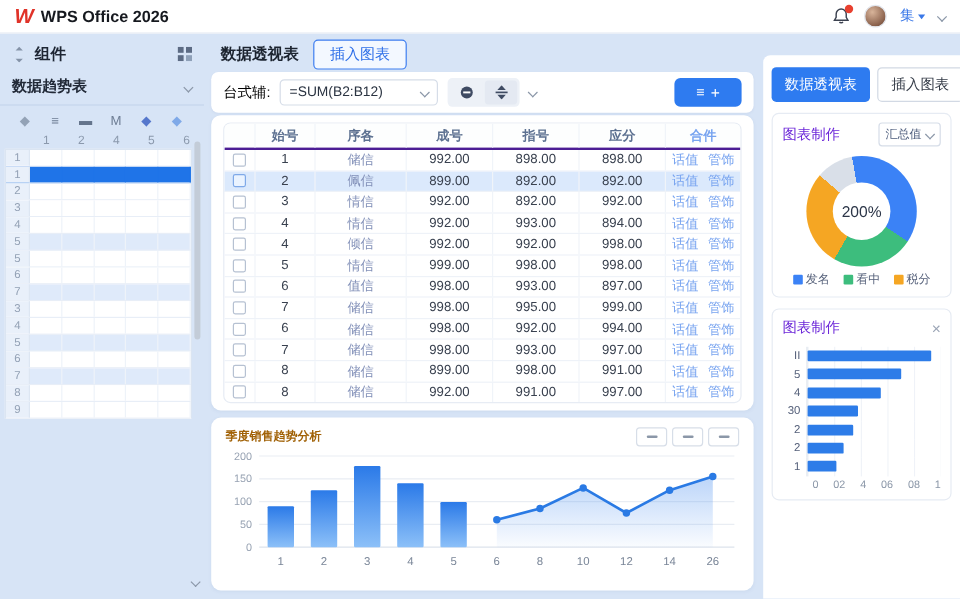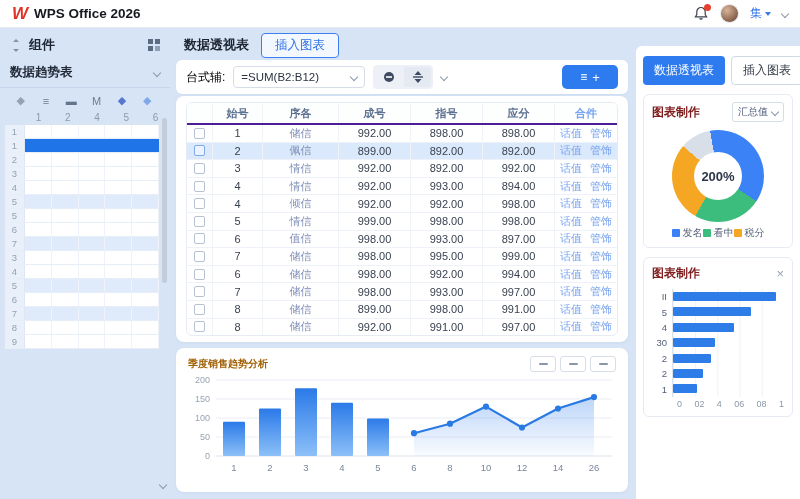--- a/index.html
+++ b/index.html
@@ -78,26 +78,26 @@
 .c-btns{margin-left:auto;display:flex;gap:4px}
 .c-btn{width:26px;height:16px;border:1px solid #d7dee8;border-radius:3px;display:flex;align-items:center;justify-content:center;cursor:pointer}
 .c-btn i{display:block;width:9px;height:2px;background:#8b97a8;border-radius:1px}
 
 .rpanel{position:absolute;left:636px;top:46px;width:164px;height:453px;background:#fff;padding:10px 7px;border-top-left-radius:6px}
 .r-btns{display:flex;gap:6px}
 .r-btn-primary{background:#2e7bf0;color:#fff;font-size:12px;border-radius:4px;padding:6px 11px;cursor:pointer;white-space:nowrap}
 .r-btn-plain{background:#fff;border:1px solid #d2d9e4;color:#333a46;font-size:12px;border-radius:4px;padding:5px 11px;cursor:pointer;white-space:nowrap}
 .card{border:1px solid #e6ebf3;border-radius:6px;margin-top:9px;padding:7px 8px}
 .card-head{display:flex;align-items:center;justify-content:space-between}
-.card-title{font-size:12px;font-weight:700;color:#7f1d1d}
+.card-title{font-size:12px;font-weight:400;color:#6d28d9}
 .dd{border:1px solid #d6dde8;border-radius:3px;font-size:10px;color:#4a5a7a;padding:2px 5px;display:flex;align-items:center;gap:4px;cursor:pointer}
 .close-x{color:#9aa4b5;font-size:13px;cursor:pointer;line-height:1}
 .donut{width:92px;height:92px;border-radius:50%;margin:8px auto 4px;position:relative}
-.donut-hole{position:absolute;inset:22px;background:#fff;border-radius:50%;display:flex;align-items:center;justify-content:center;font-size:13px;font-weight:700;color:#2c3648}
-.legend{display:flex;justify-content:center;margin-top:4px}
+.donut-hole{position:absolute;inset:22px;background:#fff;border-radius:50%;display:flex;align-items:center;justify-content:center;font-size:13px;font-weight:400;color:#2c3648}
+.legend{display:flex;justify-content:center;gap:11px;margin-top:4px}
 .lg-item{display:flex;align-items:center;gap:3px;font-size:10px;color:#55607a}
 .lg-sq{width:8px;height:8px;border-radius:1px}
 .hbar{margin-top:7px}
 .hb-row{display:flex;align-items:center;height:15.4px}
 .hb-label{width:20px;text-align:right;font-size:9.5px;color:#55607a;padding-right:5px}
 .hb-track{flex:1;position:relative;height:100%;border-left:1px solid #dde3ec;background-image:linear-gradient(to right,#edf1f7 1px,transparent 1px);background-size:20% 100%}
 .hb-fill{position:absolute;left:0;top:3px;height:9px;background:#2d7ce8;border-radius:1px}
 .hb-xticks{display:flex;justify-content:space-between;margin-left:25px;font-size:9px;color:#8b97a8;padding-top:2px}
 svg text{font-family:"Liberation Sans","DejaVu Sans",sans-serif}
 </style>

